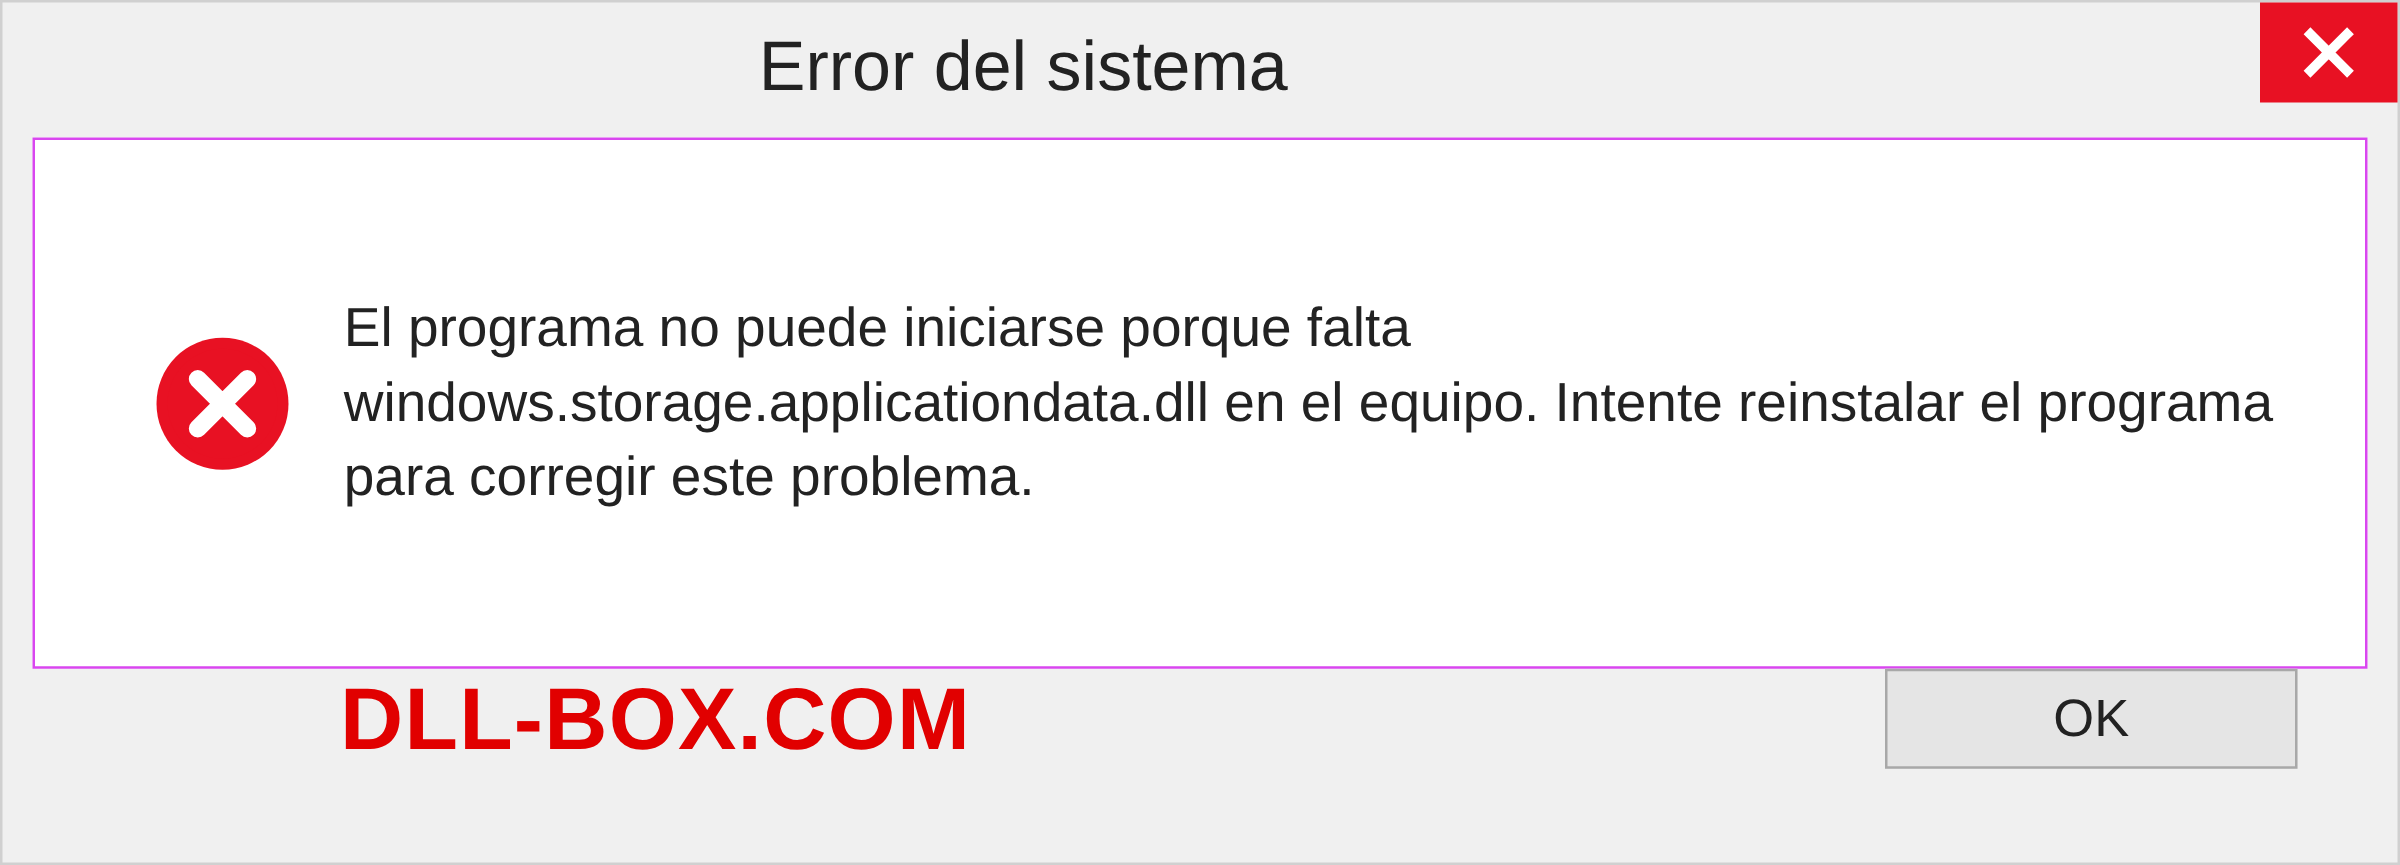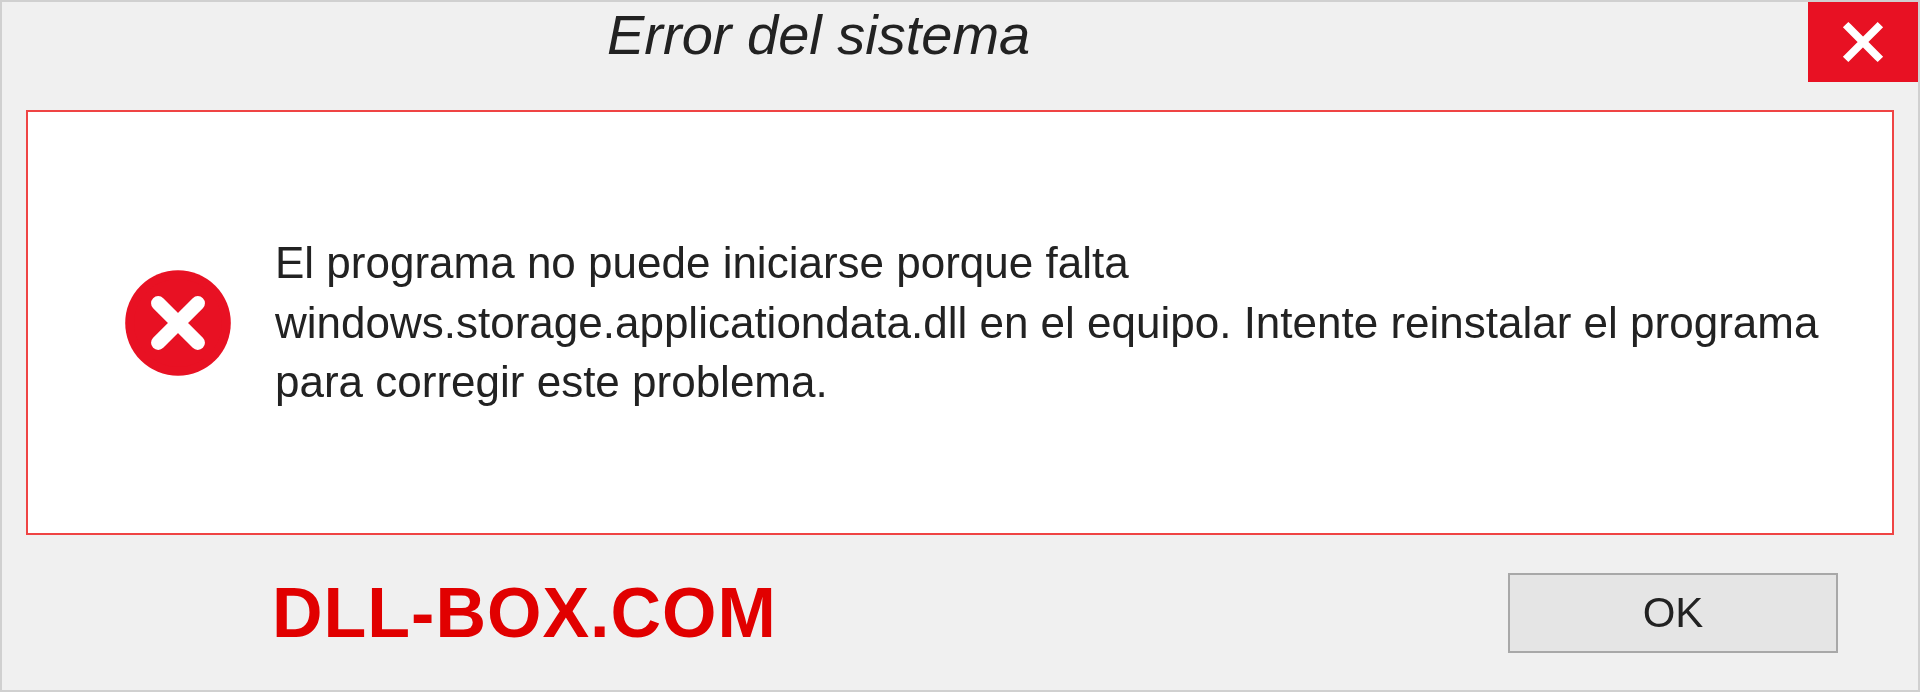--- a/index.html
+++ b/index.html
@@ -19,24 +19,24 @@
       height: 692px;
       background: #f0f0f0;
       border: 2px solid #d0d0d0;
       position: relative;
       display: flex;
       flex-direction: column;
     }
     .titlebar {
       height: 100px;
       display: flex;
+      align-items: center;
       justify-content: space-between;
       padding-left: 605px;
       position: relative;
-      font-style: italic;
     }
     .title-text {
       font-size: 56px;
       font-weight: 400;
       color: #222;
     }
     .close-btn {
       position: absolute;
       top: 0;
       right: 0;
@@ -48,42 +48,42 @@
       justify-content: center;
       cursor: pointer;
     }
     .close-btn svg {
       width: 44px;
       height: 44px;
     }
     .content-area {
       margin: 8px 24px 0 24px;
       background: #ffffff;
-      border: 2px solid #ef4444;
+      border: 2px solid #d946ef;
       flex: 1;
       display: flex;
       align-items: center;
       padding: 60px 70px 60px 95px;
     }
     .error-icon {
       width: 110px;
       height: 110px;
       flex-shrink: 0;
       margin-right: 42px;
     }
     .message-text {
       font-size: 44px;
       line-height: 1.35;
       color: #222;
       font-weight: 400;
     }
     .footer {
       height: 155px;
       display: flex;
-      align-items: center;
+      align-items: flex-start;
       justify-content: space-between;
       padding-left: 270px;
       padding-right: 80px;
     }
     .watermark {
       font-size: 70px;
       font-weight: 900;
       color: #e10000;
       font-family: Arial, sans-serif;
       letter-spacing: 1px;

